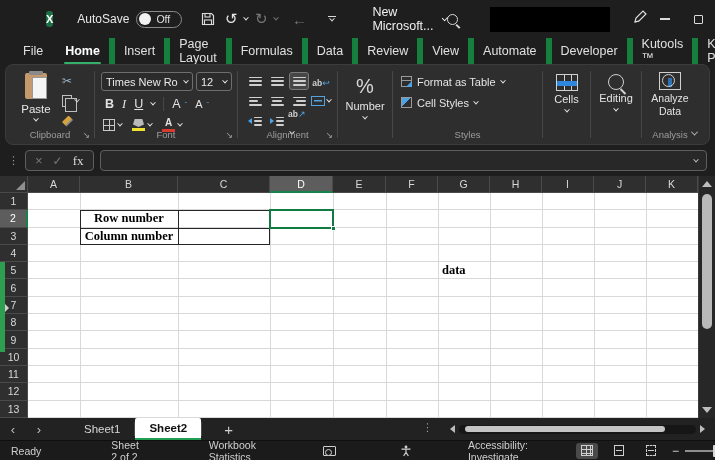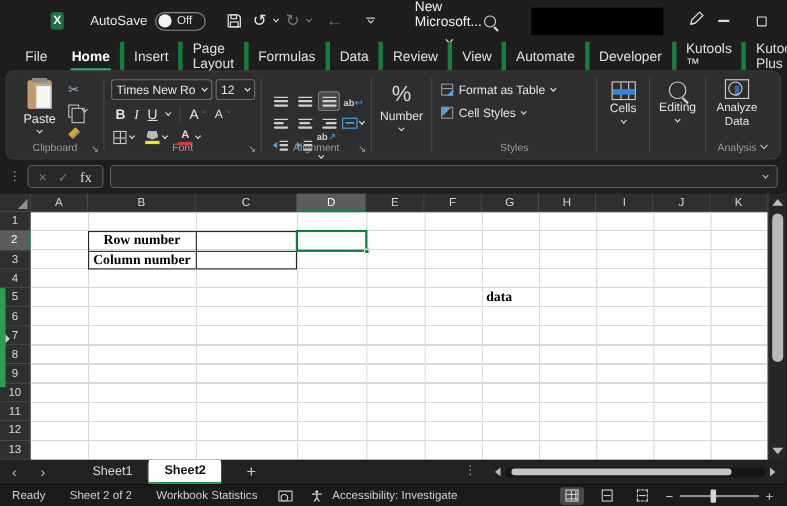--- a/index.html
+++ b/index.html
@@ -16,36 +16,36 @@
     padding:1px 5px 1px 2px; gap:5px; }
   .knob { width:12px; height:12px; background:#f2f2f2; border-radius:50%; }
   .toggle-state { font-size:10.5px; color:#e0e0e0; }
   .qat { display:flex; align-items:center; gap:3px; margin-left:16px; }
   .qat-btn { display:flex; align-items:center; justify-content:center; min-width:20px; height:24px;
     color:#e4e4e4; font-size:15px; border-radius:4px; }
   .dim { color:#777; }
   .chv { display:inline-block; width:5px; height:5px; border-right:1.3px solid currentColor;
     border-bottom:1.3px solid currentColor; transform:rotate(45deg) translate(-1px,-1px); }
   .chv-sm { width:4px; height:4px; }
-  .doc-title { margin-left:30px; font-size:12.5px; color:#f0f0f0; display:flex; align-items:center; gap:8px;flex-direction:column; }
+  .doc-title { margin-left:30px; font-size:12.5px; color:#f0f0f0; display:flex; align-items:center; gap:8px; }
   .tb-right { margin-left:auto; display:flex; align-items:center; }
   .mag { position:relative; width:11px; height:11px; border:1.6px solid #d8d8d8; border-radius:50%; }
   .mag::after { content:""; position:absolute; width:1.6px; height:5px; background:#d8d8d8;
     left:9px; top:9px; transform:rotate(-45deg); }
   .redacted { width:120px; height:25px; background:#000; margin-left:32px; }
   .pen-btn { margin-left:22px; }
   .winbtn { width:34px; height:30px; display:flex; align-items:center; justify-content:center;
     color:#dcdcdc; font-size:13px; }
   .win-max i { display:block; width:9px; height:9px; border:1.2px solid #dcdcdc; border-radius:1px; }
   .win-min i { display:block; width:10px; height:1.4px; background:#dcdcdc; }
 
   
   .tabrow { height:26px; display:flex; align-items:center; padding-left:14px; background:#1e1e1e; }
   .rtab { position:relative; padding:0 9px; font-size:12.5px; color:#e0e0e0; height:26px;
-    display:flex; align-items:center; border-right:4px solid #15803d; }
+    display:flex; align-items:center; border-right:6px solid #15803d; }
   .rtab:first-child { border-right:none; margin-right:4px;text-align:right; }
   .rtab:last-of-type { border-right:none; }
   .rtab.active { color:#fff; font-weight:bold; }
   .rtab.active::after { content:""; position:absolute; left:8px; right:8px; bottom:0; height:2.5px;
     background:#35b06a; border-radius:2px; }
 
   
   .ribbon { position:absolute; left:5px; right:5px; top:64px; height:81px; background:#2e2e2e;
     border:1px solid #3c3c3c; border-radius:8px; display:flex; align-items:stretch; padding:2px 0; }
   .rgroup { position:relative; display:flex; flex-direction:column; }
@@ -75,21 +75,21 @@
   .font-row3 { display:flex; align-items:center; gap:10px; margin:3px 4px 0 8px; height:18px; }
   .fbtn { font-size:12.5px; color:#e2e2e2; display:flex; align-items:center; gap:3px; }
   .supc { font-size:8px; color:#4fa3e3; margin-left:1px; }
   .border-ic { width:12px; height:12px; border:1px solid #c8c8c8;
     background:linear-gradient(#c8c8c8,#c8c8c8) center/100% 1px no-repeat,
                linear-gradient(#c8c8c8,#c8c8c8) center/1px 100% no-repeat; }
   .colorbar { display:block; height:3px; width:13px; margin-top:1px; }
   .bucket-ic { width:11px; height:8px; background:#b9b9b9; clip-path:polygon(15% 0,85% 0,100% 70%,50% 100%,0 70%); }
 
   
-  .g-align { width:99px;justify-content:flex-end; }
+  .g-align { width:99px; }
   .al-grid { display:grid; grid-template-columns:repeat(4,22px); grid-auto-rows:20px; margin:4px 0 0 6px; align-items:center; justify-items:center; }
   .bars { width:13px; height:9px; display:flex; flex-direction:column; justify-content:space-between; }
   .bars i { display:block; height:1.6px; background:#cfcfcf; border-radius:1px; width:100%; }
   .bars.c i:nth-child(2){ width:70%; align-self:center; }
   .bars.l i:nth-child(2){ width:70%; }
   .bars.r i:nth-child(2){ width:70%; align-self:flex-end; }
   .selbox { width:20px; height:18px; border:1px solid #7a7a7a; background:#474747; border-radius:3px;
     display:flex; align-items:center; justify-content:center; }
   .merge-ic { width:14px; height:10px; border:1.2px solid #4fa3e3; background:linear-gradient(#4fa3e3,#4fa3e3) center/8px 1.5px no-repeat; }
   .ab { font-size:8.5px; color:#cfcfcf; font-weight:bold; }
@@ -181,21 +181,21 @@
   .stab-div { width:1px; height:14px; background:#4a4a4a; }
   .addsheet { color:#cfcfcf; font-size:15px; margin-left:22px; }
   .hscroll { position:absolute; right:10px; top:5px; width:255px; height:12px; display:flex; align-items:center; gap:4px; }
   .harrow { width:0; height:0; border-top:4px solid transparent; border-bottom:4px solid transparent; }
   .htrack { flex:1; height:9px; background:#161616; border-radius:5px; position:relative; }
   .hthumb { position:absolute; left:6px; top:1.5px; width:200px; height:6px; background:#c4c4c4; border-radius:3px; }
   .sheet-dots { position:absolute; right:282px; top:3px; color:#9a9a9a; font-size:11px; }
 
   
   .statusbar { position:absolute; left:0; top:440px; width:715px; height:20px; background:#1b1b1b;
-    border-top:1px solid #0f0f0f; display:flex; align-items:center; font-size:10.5px; color:#cfcfcf; }
+    border-top:1px solid #0f0f0f; display:flex; align-items:center; font-size:10.5px; color:#cfcfcf;gap:48px; }
   .sb-item { padding:0 11px; }
   .sb-ic { display:flex; align-items:center; padding:0 8px; }
   .monitor-ic { position:relative; width:13px; height:10px; border:1.2px solid #cfcfcf; border-radius:1px; }
   .monitor-ic::after { content:""; position:absolute; left:1px; bottom:-1px; width:5px; height:5px;
     border:1.2px solid #cfcfcf; border-radius:50%; background:#1b1b1b; }
   .sb-right { margin-left:auto; display:flex; align-items:center; gap:10px; padding-right:12px; }
   .view-ic { width:22px; height:16px; display:flex; align-items:center; justify-content:center; border-radius:3px; }
   .view-ic.active { background:#4a4a4a; }
   .grid-ic { width:12px; height:11px;
     background:linear-gradient(#cfcfcf,#cfcfcf) 0 3px/100% 1px no-repeat,

